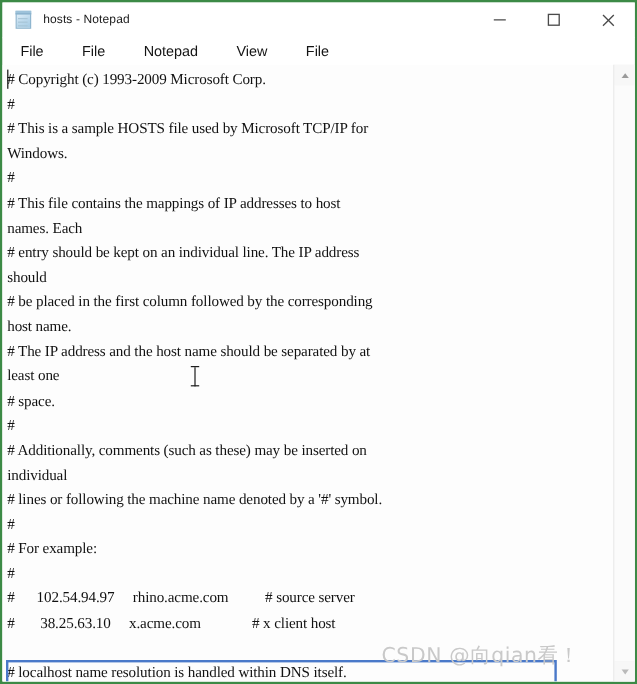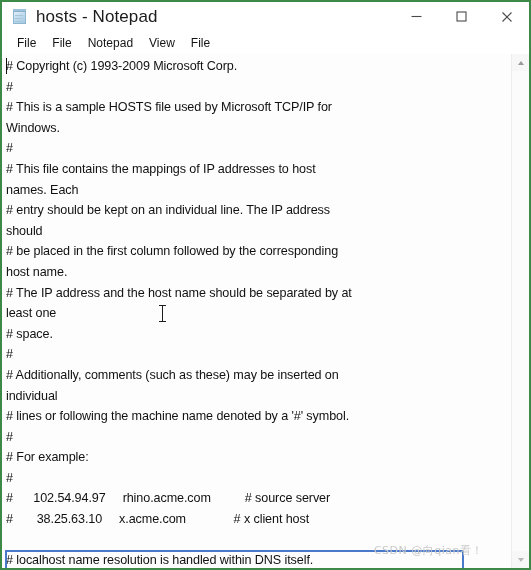--- a/index.html
+++ b/index.html
@@ -67,21 +67,21 @@
     border-bottom: 1px solid #88b0cb;
     box-sizing: border-box;
   }
   .app-icon .ln {
     position: absolute;
     left: 4px;
     width: 8px; height: 1px;
     background: #a9c6d8;
   }
   .title-text {
-    font-size: 17px;
+    font-size: 10px;
     color: #1b1b1b;
     white-space: nowrap;
     letter-spacing: .1px;
   }
 
   .win-buttons {
     display: flex;
     align-items: stretch;
     height: 29px;
     flex: 0 0 auto;
@@ -98,21 +98,21 @@
   .win-btn .glyph-stroke { stroke: #4a4a4a; stroke-width: 1.1; fill: none; }
 
   
   .menubar {
     height: 22px;
     flex: 0 0 22px;
     display: flex;
     align-items: center;
     background: #ffffff;
     padding-left: 7px;
-    gap: 0;
+    gap: 16px;
   }
   .menu-item {
     font-size: 12px;
     color: #141414;
     padding: 2px 8px;
     white-space: nowrap;
     line-height: 14px;
   }
 
   
@@ -127,21 +127,21 @@
     position: relative;
     flex: 1 1 auto;
     background: #fdfdfd;
     overflow: hidden;
     padding: 0;
   }
   .text-lines {
     position: relative;
     margin: 0;
     padding: 2px 0 0 4px;
-    font-family: Liberation Sans, sans-serif;
+    font-family: Liberation Serif, serif;
     font-size: 12.6px;
     line-height: 20.6px;
     color: #111111;
     white-space: pre;
     letter-spacing: -0.1px;
   }
   .text-lines .line {
     height: 20.6px;
     white-space: pre;
   }
@@ -226,21 +226,21 @@
     width: 17px;
     background: #fbfbfb;
   }
 
   
   .watermark {
     position: absolute;
     right: 28px;
     bottom: 10px;
     font-family: "DejaVu Sans", sans-serif;
-    font-size: 11px;
+    font-size: 17px;
     color: #c9c9c9;
     white-space: nowrap;
     letter-spacing: .5px;
     pointer-events: none;
     user-select: none;
   }
 </style>
 </head>
 <body>
 

